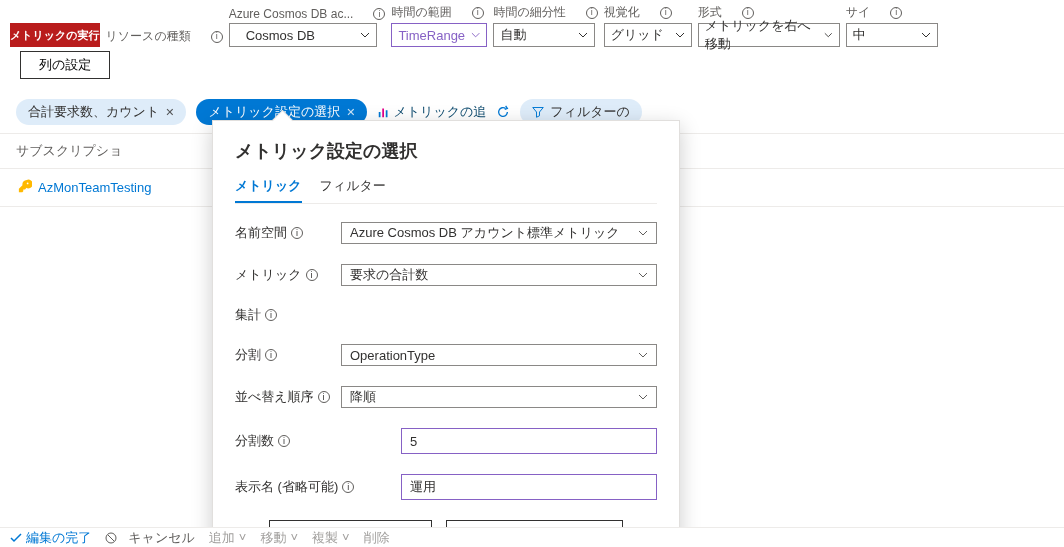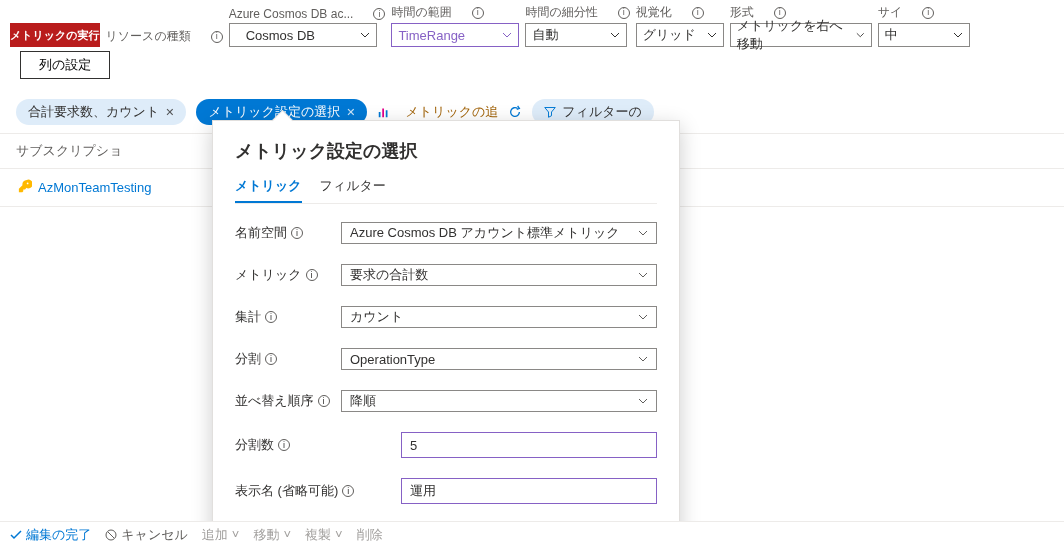--- a/index.html
+++ b/index.html
@@ -15,21 +15,21 @@
   .btn-primary { height: 24px; background: #b91c1c; color: #fff; border: none; padding: 0 0; font-size: 11px; font-weight: 600; cursor: pointer; }
 
   .col-settings-row { padding: 4px 20px; }
   .btn-outline { height: 28px; border: 1px solid #323130; background: #fff; padding: 0 18px; font-size: 13px; cursor: pointer; }
 
   .pill-row { display: flex; align-items: center; gap: 10px; padding: 16px 16px 8px 16px; }
   .pill { border-radius: 14px; padding: 4px 12px; font-size: 13px; display: inline-flex; align-items: center; gap: 6px; cursor: pointer; }
   .pill.light { background: #deecf9; color: #323130; }
   .pill.active { background: #0078d4; color: #fff; }
   .pill .x { font-size: 11px; opacity: .8; }
-  .link-control { display: inline-flex; align-items: center; gap: 14px; color: #a16207; font-size: 13px; cursor: pointer; }
+  .link-control { display: inline-flex; align-items: center; gap: 2px; color: #0c4a6e; font-size: 13px; cursor: pointer; }
   .refresh-icon svg { stroke: #0078d4; }
 
   .region-row { display: flex; align-items: center; padding: 8px 16px; border-bottom: 1px solid #edebe9; border-top: 1px solid #edebe9; font-size: 13px; color: #605e5c; }
   .sub-row { display: flex; align-items: center; gap: 6px; padding: 10px 18px; border-bottom: 1px solid #edebe9; }
   .key-icon { color: #ffb900; }
   .sub-name { color: #0078d4; cursor: pointer; }
 
   
   .popup { position: absolute; left: 212px; top: 120px; width: 468px; background: #fff; box-shadow: 0 6px 20px rgba(0,0,0,.2); border: 1px solid #e1dfdd; padding: 18px 22px 20px 22px; }
   .popup::before { content:""; position:absolute; top:-8px; left:62px; width:14px; height:14px; background:#fff; border-left:1px solid #e1dfdd; border-top:1px solid #e1dfdd; transform: rotate(45deg); }
@@ -40,23 +40,23 @@
   .form-row { display: flex; margin-bottom: 20px; }
   .form-label { width: 106px; font-size: 13px; color: #323130; display: flex; align-items: center; gap: 4px; }
   .form-label.wider { width: 166px; }
   .form-label .info-icon { width: 12px; height: 12px; border: 1px solid #605e5c; border-radius: 50%; display: inline-flex; align-items: center; justify-content: center; font-size: 9px; }
   .form-drop { flex: 1; height: 22px; border: 1px solid #8a8886; background: #fff; display: flex; align-items: center; justify-content: space-between; padding: 0 8px; font-size: 13px; cursor: pointer; }
   .text-input { width: 256px; height: 26px; border: 1px solid #8661c5; padding: 0 8px; font-size: 13px; color: #323130; }
   .btn-row { display: flex; justify-content: center; gap: 14px; margin-top: 16px; }
   .btn-move { border: 1px solid #323130; background: #fff; padding: 5px 12px; font-size: 13px; font-weight: 600; cursor: pointer; display: inline-flex; align-items: center; gap: 6px; }
 
   
-  .bottom-bar { position: absolute; left: 0; bottom: 0; width: 100%; height: 26px; border-top: 1px solid #edebe9; display: flex; align-items: center; padding: 0 10px; gap: 14px; font-size: 13px; background: #fff; }
+  .bottom-bar { position: absolute; left: 0; bottom: 0; width: 100%; height: 20px; border-top: 1px solid #edebe9; display: flex; align-items: center; padding: 0 10px; gap: 14px; font-size: 13px; background: #fff; }
   .bottom-bar .done { color: #0078d4; display: inline-flex; align-items: center; gap: 4px; cursor: pointer; }
-  .bottom-bar .cancel { color: #605e5c; display: inline-flex; align-items: center; gap: 4px; cursor: pointer; }
+  .bottom-bar .cancel { color: #605e5c; display: inline-flex; align-items: center; gap: 11px; cursor: pointer; }
   .bottom-bar .ghost { color: #a19f9d; display: inline-flex; align-items: center; gap: 4px; }
 
   svg.chev { width: 10px; height: 10px; }
 </style>
 </head>
 <body>
 
 <div class="top-filters">
   <button class="btn-primary">メトリックの実行</button>
   <div class="filter-col">
@@ -75,21 +75,21 @@
         <svg class="chev" viewBox="0 0 10 10">
           <path d="M1 3l4 4 4-4" fill="none" stroke="currentColor"></path>
         </svg>
       </div>
     </div>
     <div class="filter-col">
       <div class="filter-label">
         <span>時間の範囲</span>
         <span class="info-icon">i</span>
       </div>
-      <div class="drop purple" style="width: 128px;">
+      <div class="drop purple" style="width: 96px;">
         <span>TimeRange</span>
         <svg class="chev" viewBox="0 0 10 10">
           <path d="M1 3l4 4 4-4" fill="none" stroke="currentColor"></path>
         </svg>
       </div>
     </div>
     <div class="filter-col">
       <div class="filter-label">
         <span>時間の細分性</span>
         <span class="info-icon">i</span>
@@ -214,26 +214,20 @@
         <span>要求の合計数</span>
         <svg class="chev" viewBox="0 0 10 10">
           <path d="M1 3l4 4 4-4" fill="none" stroke="#605e5c"></path>
         </svg>
       </div>
   </div>
   <div class="form-row">
     <div class="form-label">
         <span>集計</span>
         <span class="info-icon">i</span>
-      </div>
-    <div class="form-drop">
-        <span>カウント</span>
-        <svg class="chev" viewBox="0 0 10 10">
-          <path d="M1 3l4 4 4-4" fill="none" stroke="#605e5c"></path>
-        </svg>
       </div>
   </div>
   <div class="form-row">
     <div class="form-label">
         <span>分割</span>
         <span class="info-icon">i</span>
       </div>
     <div class="form-drop">
         <span>OperationType</span>
         <svg class="chev" viewBox="0 0 10 10">

